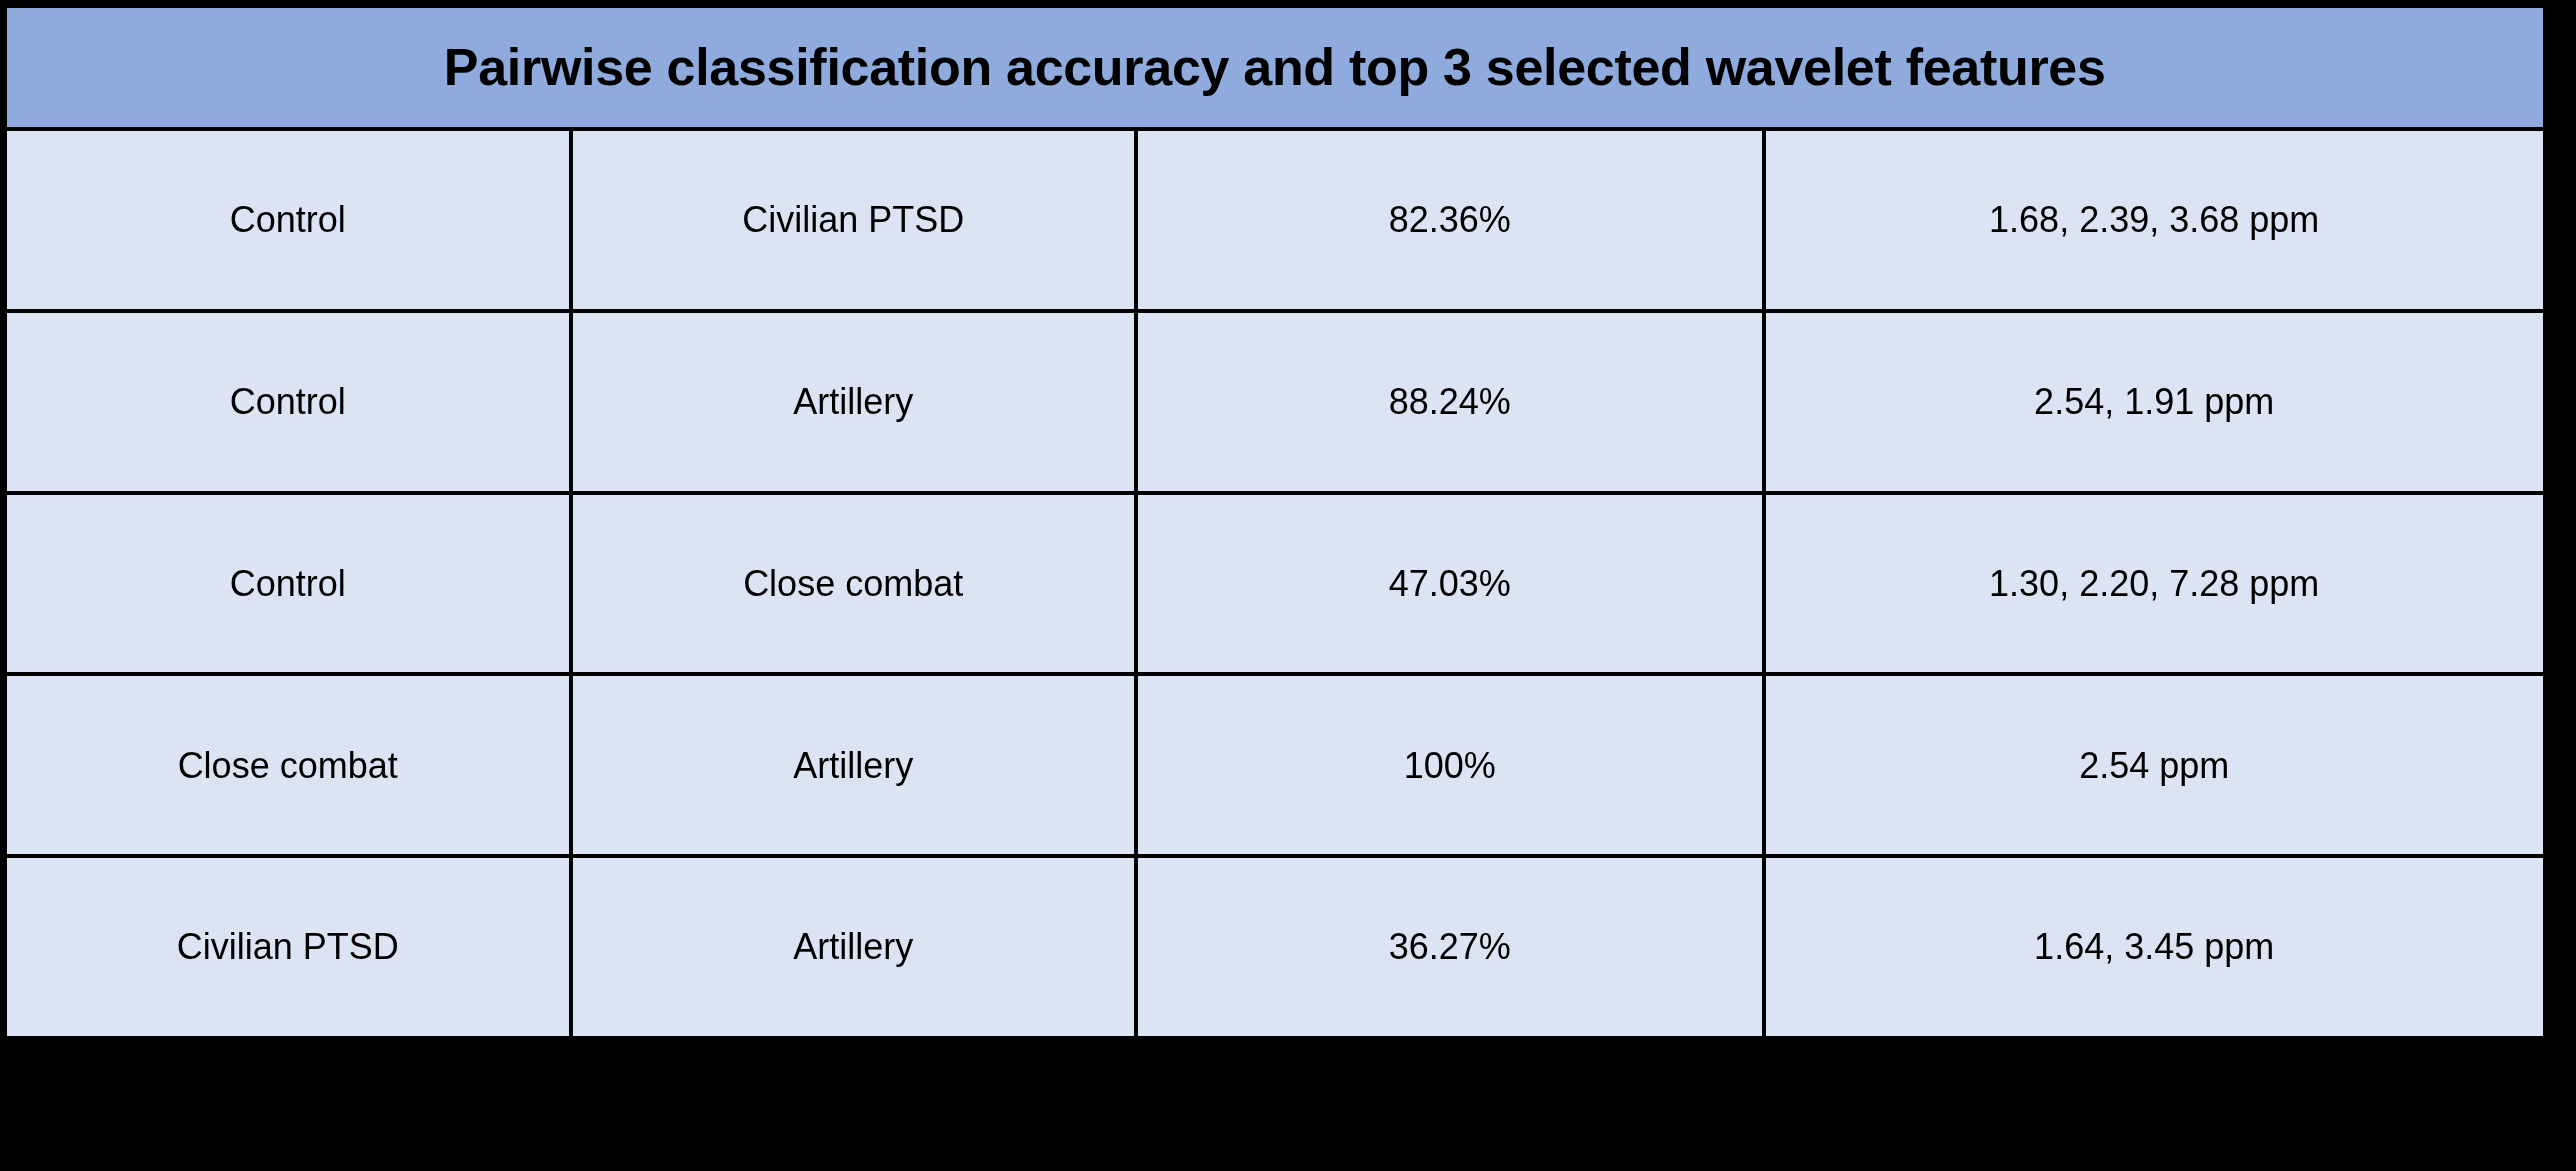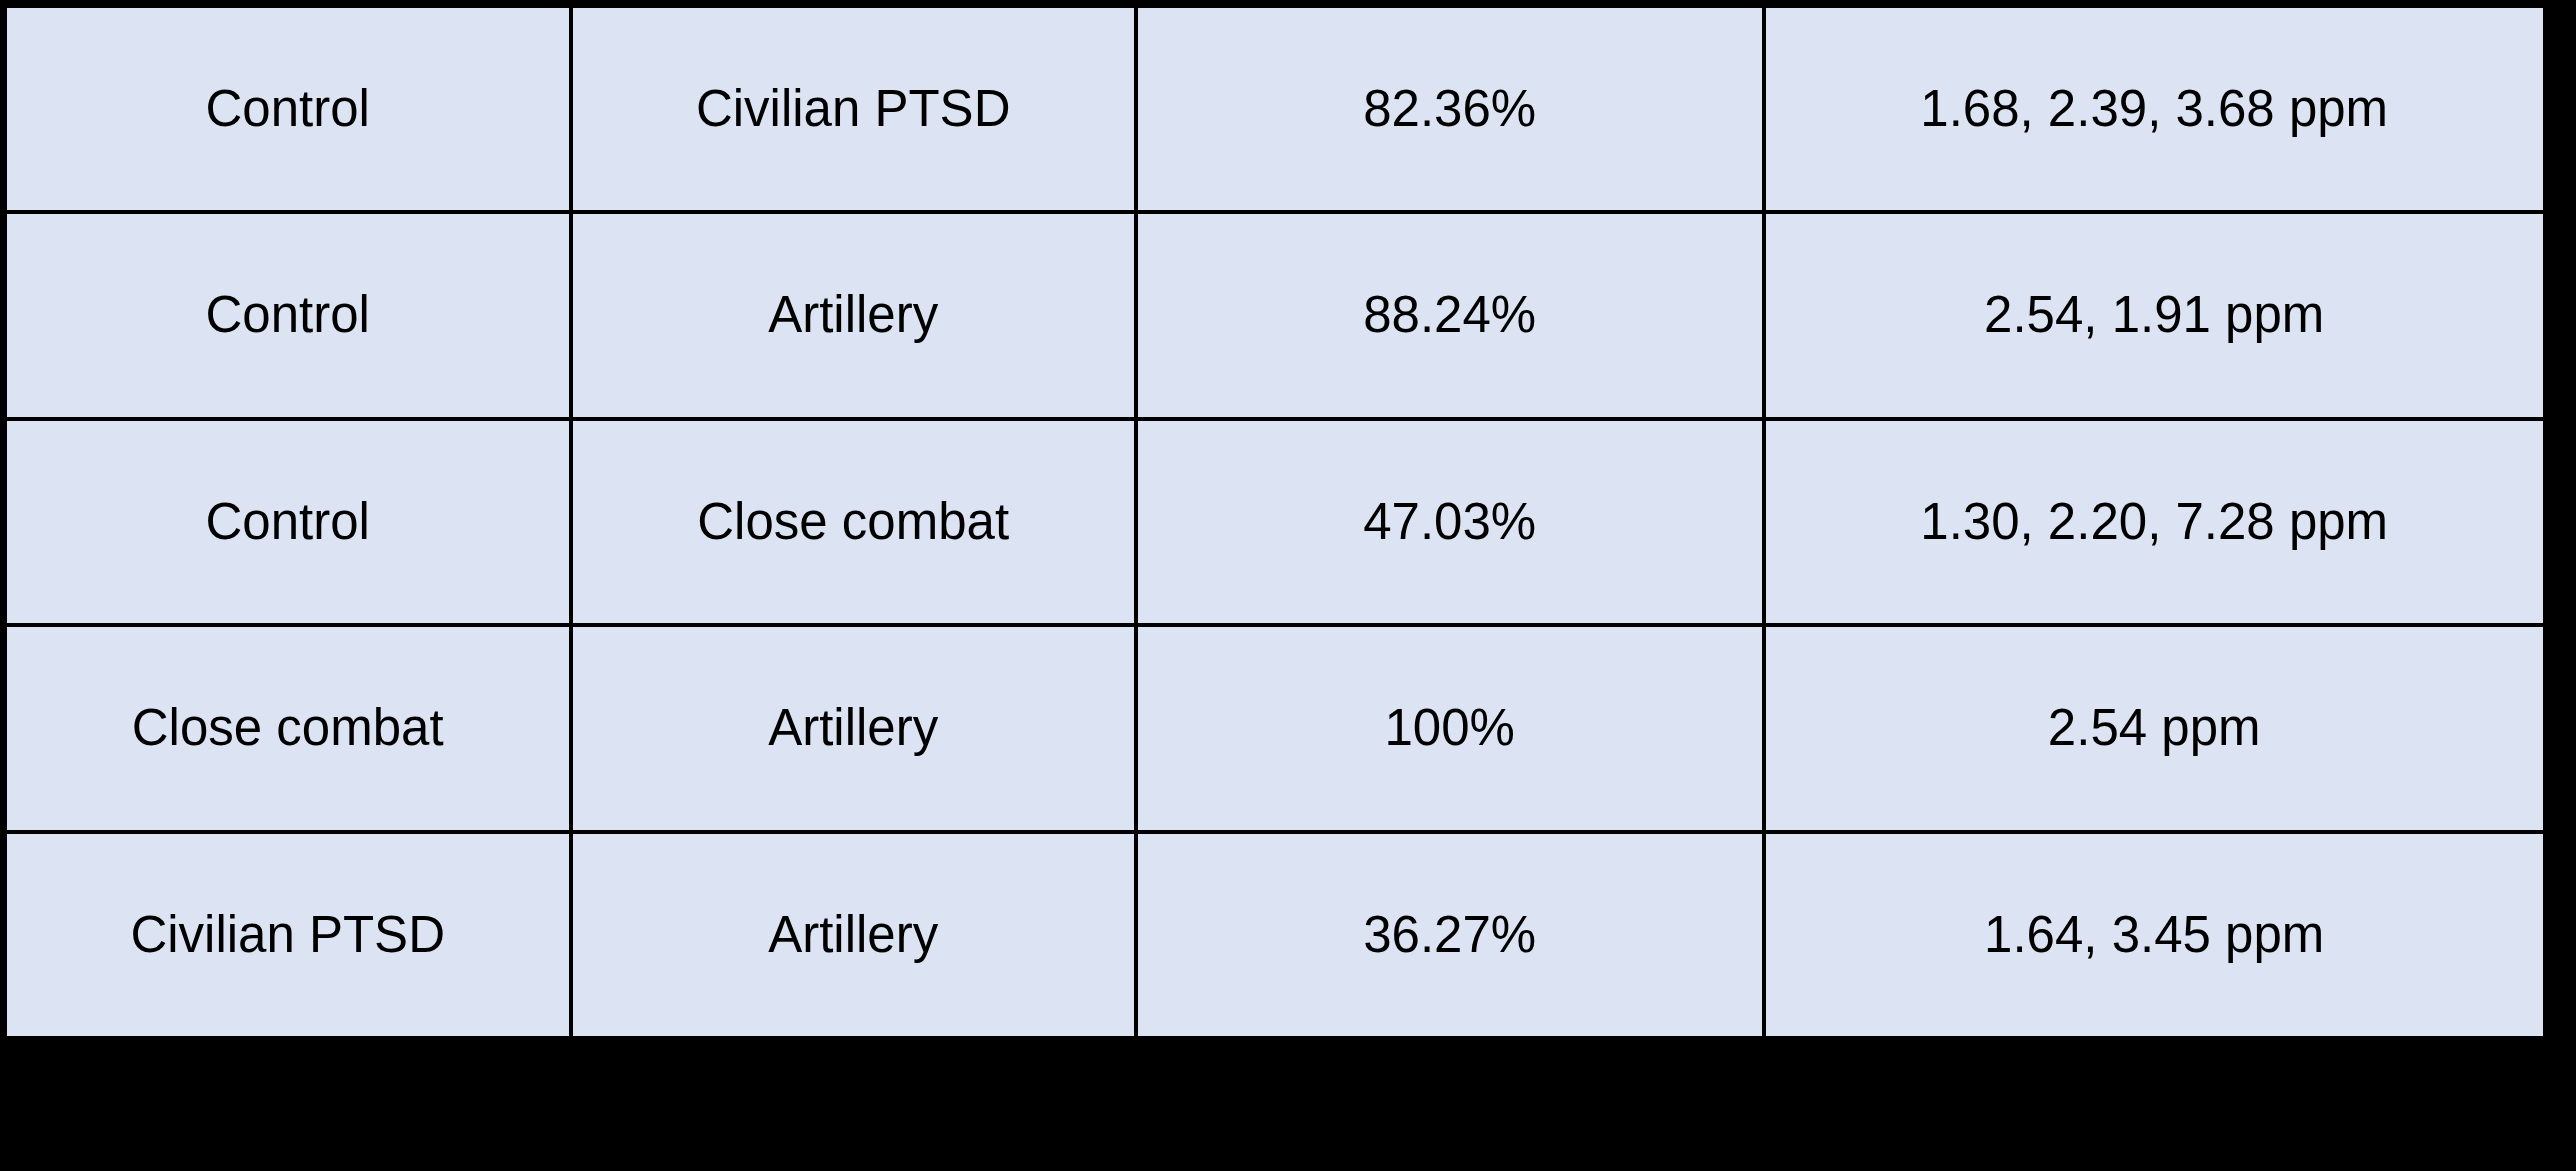--- a/index.html
+++ b/index.html
@@ -66,21 +66,21 @@
     font-size: 48px;
     line-height: 1.16;
     height: 225px;
   }
 
   
   .body-cell {
     background: #DCE3F2;
     color: #000000;
     font-weight: normal;
-    font-size: 51px;
+    font-size: 36px;
     line-height: 1.15;
     height: 133px;
   }
   .body-cell.acc {
     font-weight: normal;
   }
 
   
   col.c-class2   { width: 566px; }
   col.c-class1   { width: 565px; }
@@ -93,20 +93,23 @@
 <div id="stage">
   <div id="table-wrap">
     <table class="accuracy-table">
       <colgroup>
         <col class="c-class2">
         <col class="c-class1">
         <col class="c-accuracy">
         <col class="c-features">
       </colgroup>
       <thead>
+        <tr>
+          <th class="title-cell" colspan="4">Pairwise classification accuracy and top 3 selected wavelet features</th>
+        </tr>
       </thead>
       <tbody>
         <tr>
           <td class="body-cell">Control</td>
           <td class="body-cell">Civilian PTSD</td>
           <td class="body-cell acc">82.36%</td>
           <td class="body-cell">1.68, 2.39, 3.68 ppm</td>
         </tr>
         <tr>
           <td class="body-cell">Control</td>

